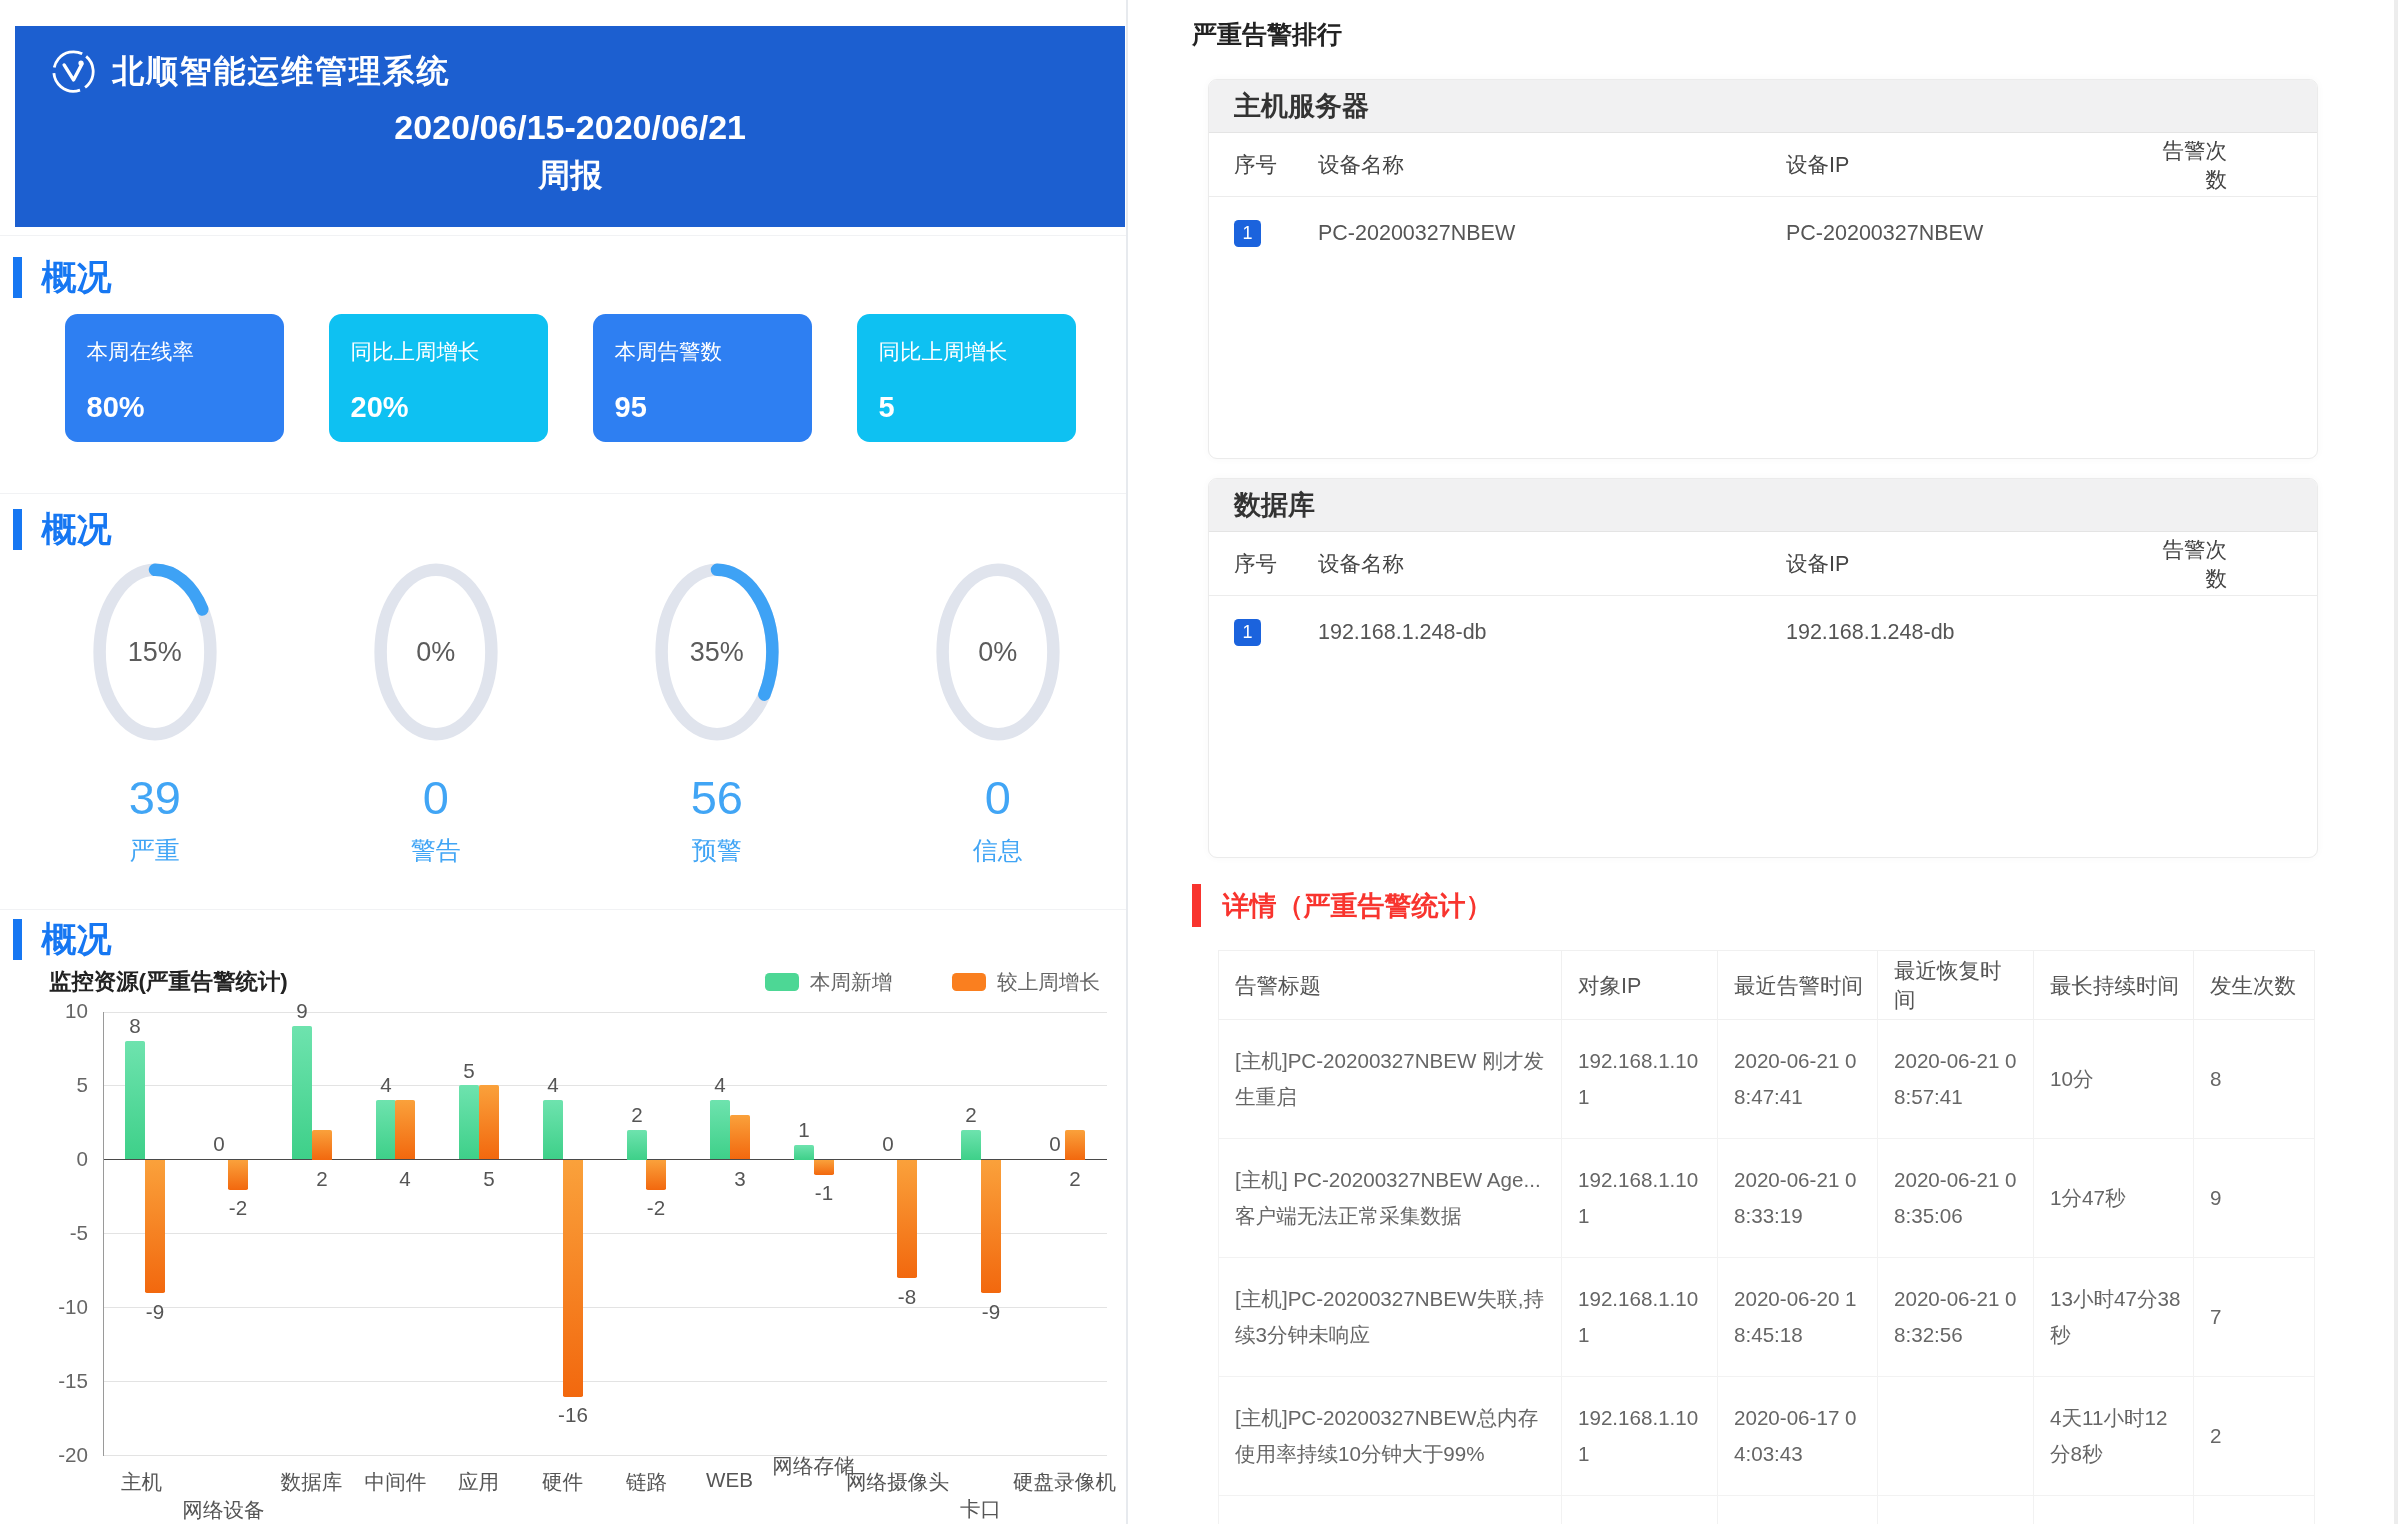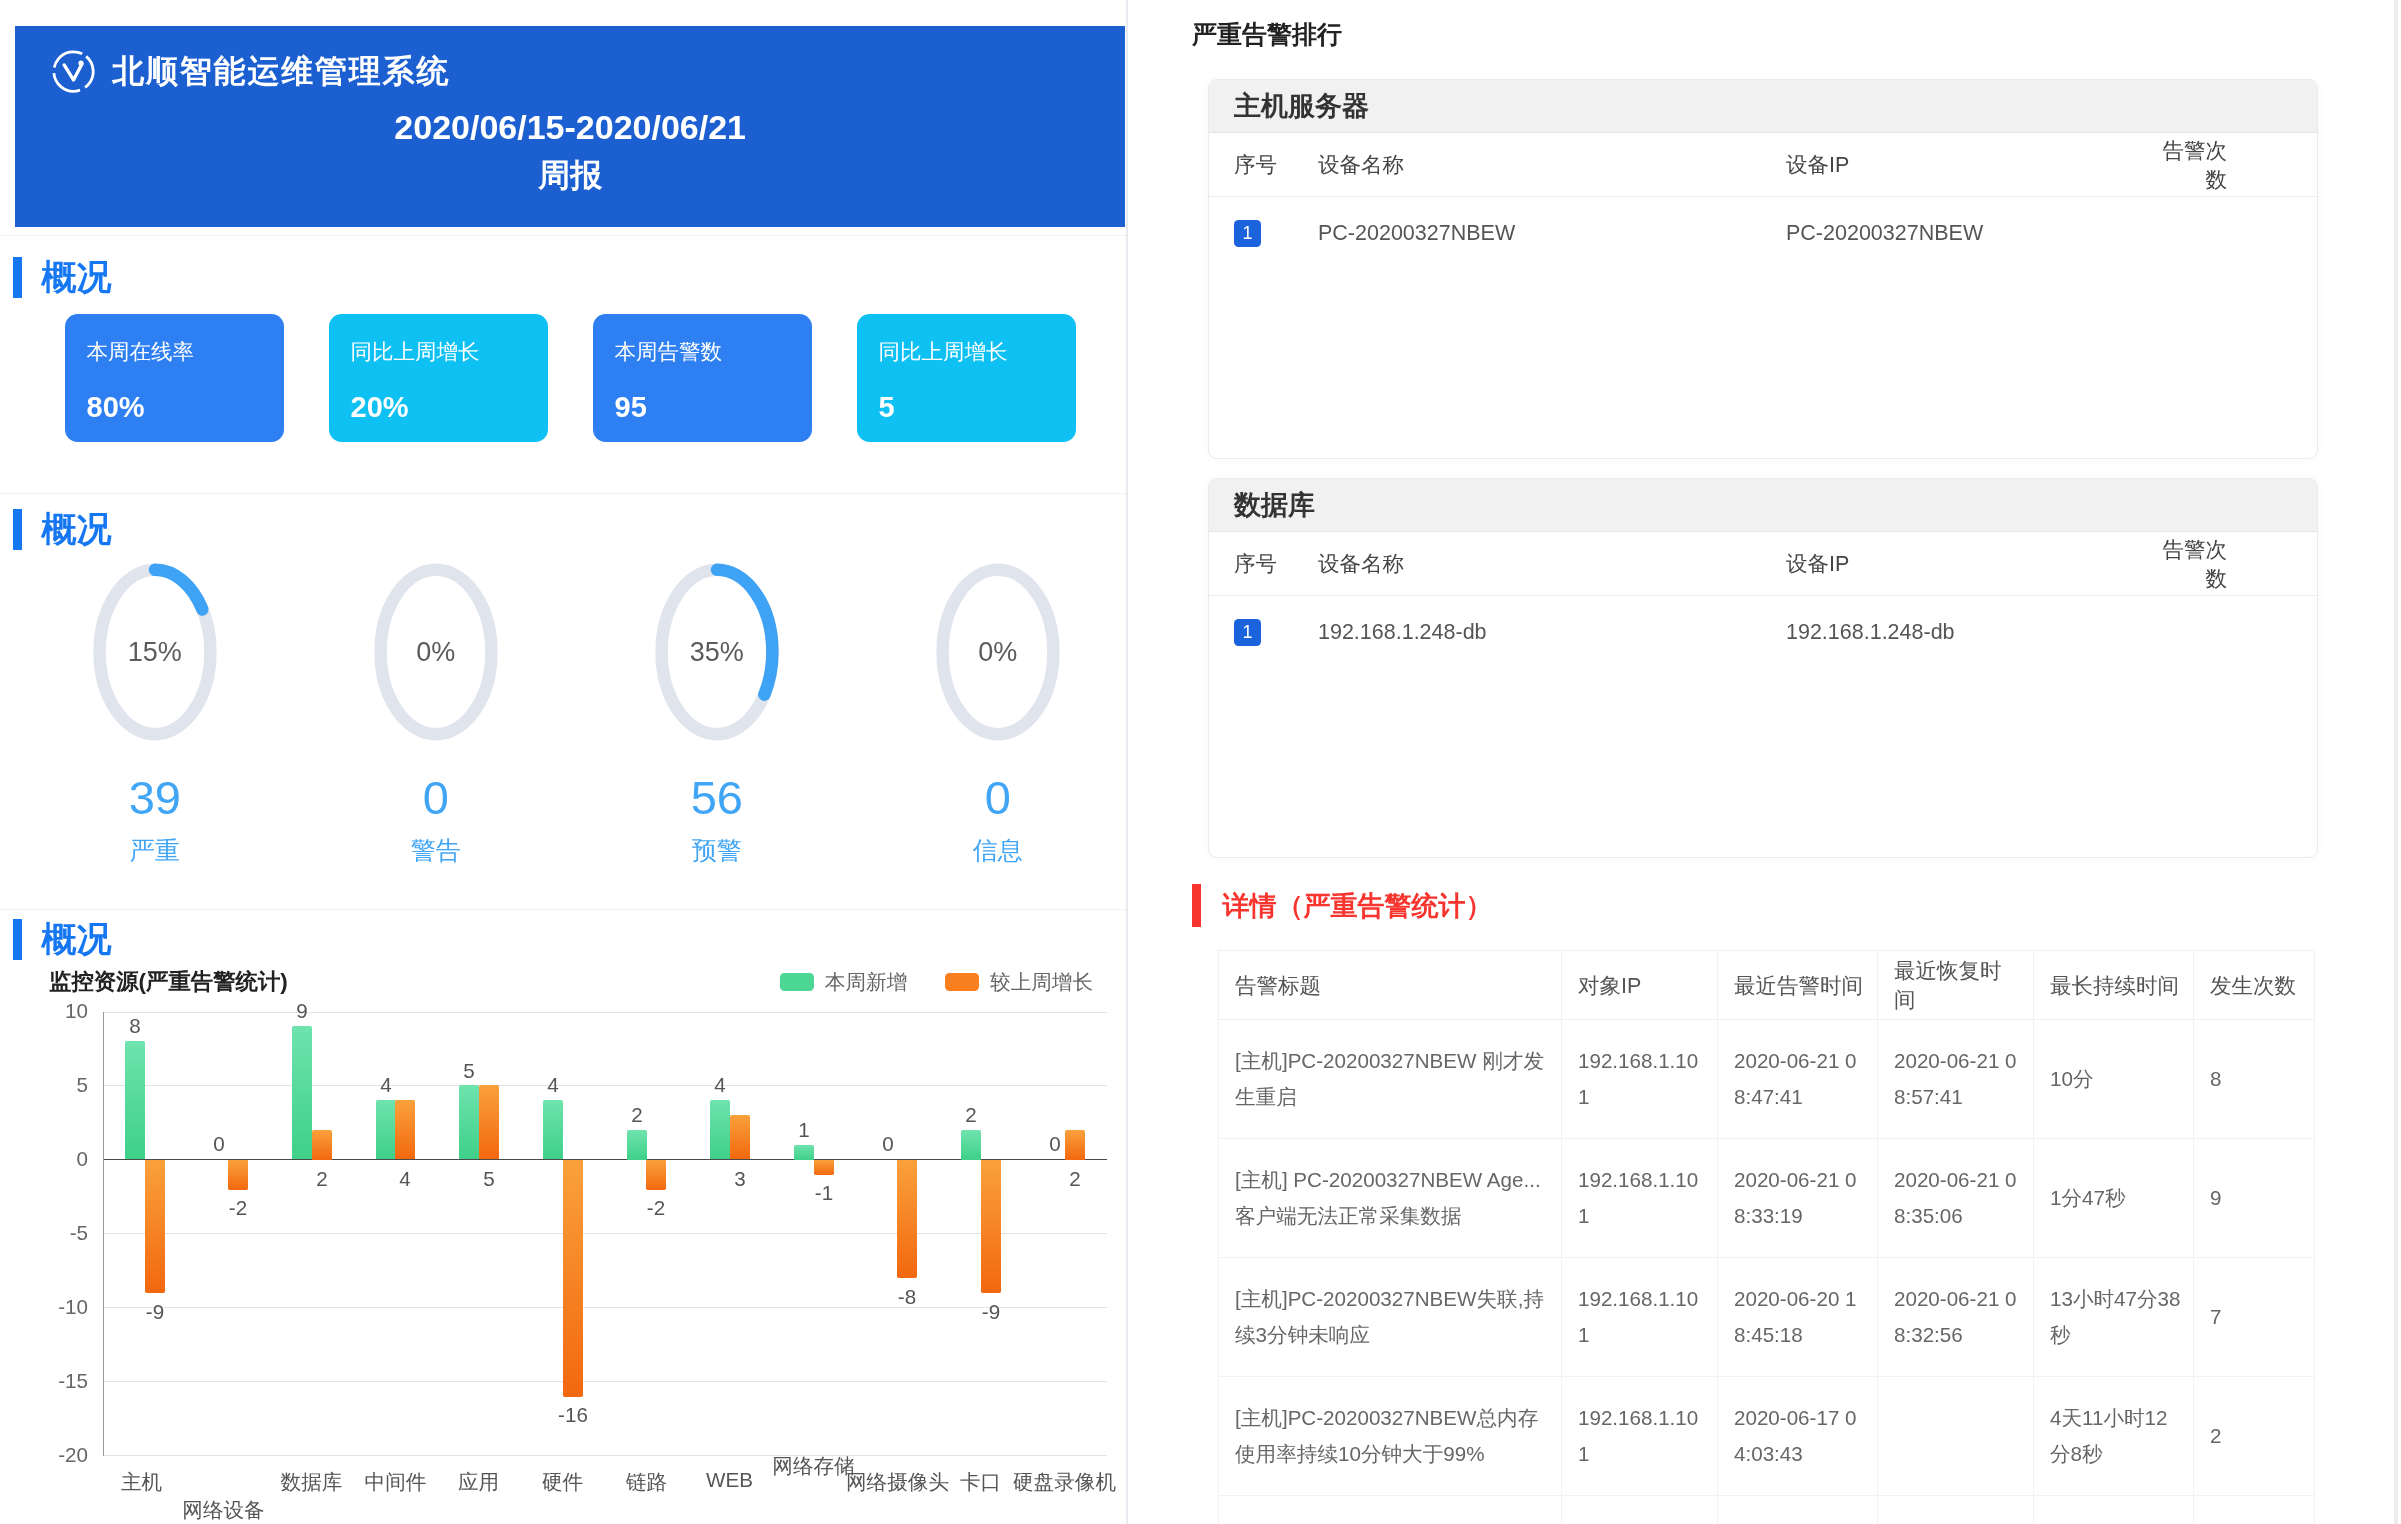--- a/index.html
+++ b/index.html
@@ -43,21 +43,21 @@
   .donut-wrap{position:relative;width:134px;height:190px;}
   .donut-wrap svg{position:absolute;left:0;top:0;}
   .donut-pct{position:absolute;left:0;top:0;width:100%;height:100%;display:flex;
     align-items:center;justify-content:center;font-size:27px;color:#5b5b5b;}
   .donut-num{font-size:47px;color:#41a5f5;margin-top:27px;line-height:1;}
   .donut-lbl{font-size:25px;color:#41a5f5;margin-top:12.5px;}
 
   
   .chart-head{position:absolute;left:49px;top:966px;width:1057px;display:flex;align-items:center;}
   .chart-title{font-size:22.4px;font-weight:bold;color:#222;}
-  .legend{margin-left:auto;display:flex;gap:38px;align-items:flex-start;margin-right:13px;}
+  .legend{margin-left:auto;display:flex;gap:60px;align-items:flex-start;margin-right:6px;}
   .legend-item{display:flex;align-items:center;gap:10.8px;font-size:20.6px;color:#666;}
   .legend-swatch{width:34px;height:18px;border-radius:4.5px;display:inline-block;}
 
   .plot{position:absolute;left:49px;top:990px;width:1062px;height:520px;}
   .gridline{position:absolute;height:0;border-top:0.9px solid #e3e3e3;}
   .gridline.zero{border-top:1.8px solid #4a4a4a;}
   .yaxis-line{position:absolute;width:0;border-left:0.9px solid #9a9a9a;}
   .ytick-lbl{position:absolute;font-size:20.6px;color:#666;text-align:right;width:39px;}
   .xcat-lbl{position:absolute;font-size:20.6px;color:#555;text-align:center;}
   .bar{position:absolute;border-radius:1.8px 1.8px 0 0;}
@@ -266,21 +266,21 @@
       <div class="bar-lbl" style="left: 655px; top: 177px; width: 72px;">3</div>
       <div class="xcat-lbl" style="left: 702px; top: 462px; width: 125px;">网络存储</div>
       <div class="bar" style="left: 745px; width: 20px; top: 155px; height: 15px; background: linear-gradient(rgb(110, 227, 174), rgb(62, 208, 137));"></div>
       <div class="bar-lbl" style="left: 719px; top: 128px; width: 72px;">1</div>
       <div class="bar neg" style="left: 765px; width: 20px; top: 170px; height: 15px; background: linear-gradient(rgb(250, 161, 59), rgb(242, 104, 14));"></div>
       <div class="bar-lbl" style="left: 739px; top: 191px; width: 72px;">-1</div>
       <div class="xcat-lbl" style="left: 786px; top: 478px; width: 125px;">网络摄像头</div>
       <div class="bar-lbl" style="left: 803px; top: 142px; width: 72px;">0</div>
       <div class="bar neg" style="left: 848px; width: 20px; top: 170px; height: 118px; background: linear-gradient(rgb(250, 161, 59), rgb(242, 104, 14));"></div>
       <div class="bar-lbl" style="left: 822px; top: 295px; width: 72px;">-8</div>
-      <div class="xcat-lbl" style="left: 869px; top: 478px; width: 125px;">卡口</div>
+      <div class="xcat-lbl" style="left: 869px; top: 505px; width: 125px;">卡口</div>
       <div class="bar" style="left: 912px; width: 20px; top: 140px; height: 30px; background: linear-gradient(rgb(110, 227, 174), rgb(62, 208, 137));"></div>
       <div class="bar-lbl" style="left: 886px; top: 113px; width: 72px;">2</div>
       <div class="bar neg" style="left: 932px; width: 20px; top: 170px; height: 133px; background: linear-gradient(rgb(250, 161, 59), rgb(242, 104, 14));"></div>
       <div class="bar-lbl" style="left: 906px; top: 310px; width: 72px;">-9</div>
       <div class="xcat-lbl" style="left: 953px; top: 478px; width: 125px;">硬盘录像机</div>
       <div class="bar-lbl" style="left: 970px; top: 142px; width: 72px;">0</div>
       <div class="bar" style="left: 1016px; width: 20px; top: 140px; height: 30px; background: linear-gradient(rgb(250, 161, 59), rgb(242, 104, 14));"></div>
       <div class="bar-lbl" style="left: 990px; top: 177px; width: 72px;">2</div>
     </div>
 

